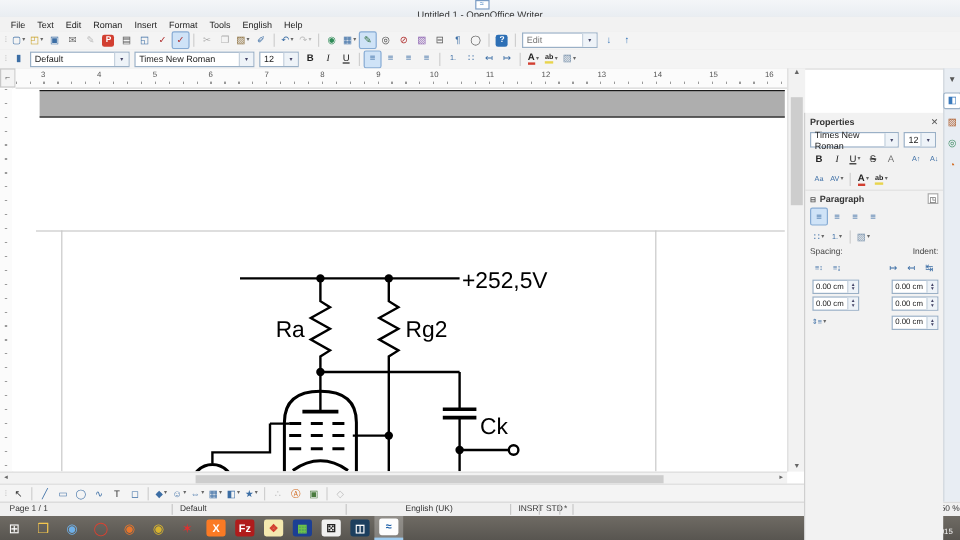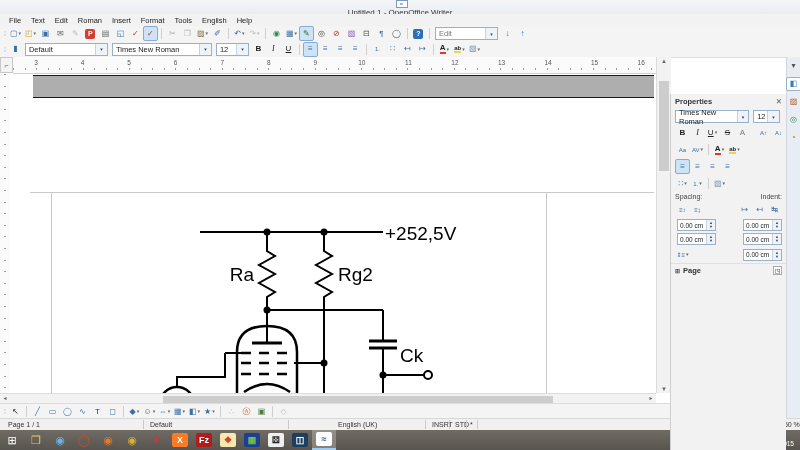--- a/index.html
+++ b/index.html
@@ -605,20 +605,25 @@
       <span class="tb">
         <span class="gl" style="border-bottom: 2px solid rgb(210, 63, 49); font-weight: bold;">A</span>
         <span class="dd">▾</span>
       </span>
       <span class="tb">
         <span class="gl" style="border-bottom: 2px solid rgb(232, 212, 77); font-weight: bold; font-size: 6px;">ab</span>
         <span class="dd">▾</span>
       </span>
     </div>
 
+  <div class="sect">
+    <span class="exp">⊟</span>
+    <span>Paragraph</span>
+    <span class="launch">◳</span>
+  </div>
   <div class="srow">
       <span class="tb active">
         <span class="gl" style="color: rgb(60, 110, 165);">≡</span>
       </span>
       <span class="tb">
         <span class="gl" style="color: rgb(60, 110, 165);">≡</span>
       </span>
       <span class="tb">
         <span class="gl" style="color: rgb(60, 110, 165);">≡</span>
       </span>
@@ -705,25 +710,20 @@
     </span>
     <span class="spin">
       <span class="sval">0.00 cm</span>
         <span class="sud">
           <span>▲</span>
           <span>▼</span>
         </span>
     </span>
   </div>
 
-  <div class="sect">
-    <span class="exp">⊞</span>
-    <span>Page</span>
-    <span class="launch">◳</span>
-  </div>
 </div>
 
 <div class="abs" id="tabstrip">
     <span class="tb">
       <span class="gl" style="color: rgb(85, 85, 85);">▾</span>
     </span>
     <span class="tb active">
       <span class="gl" style="color: rgb(58, 122, 189);">◧</span>
     </span>
     <span class="tb">

